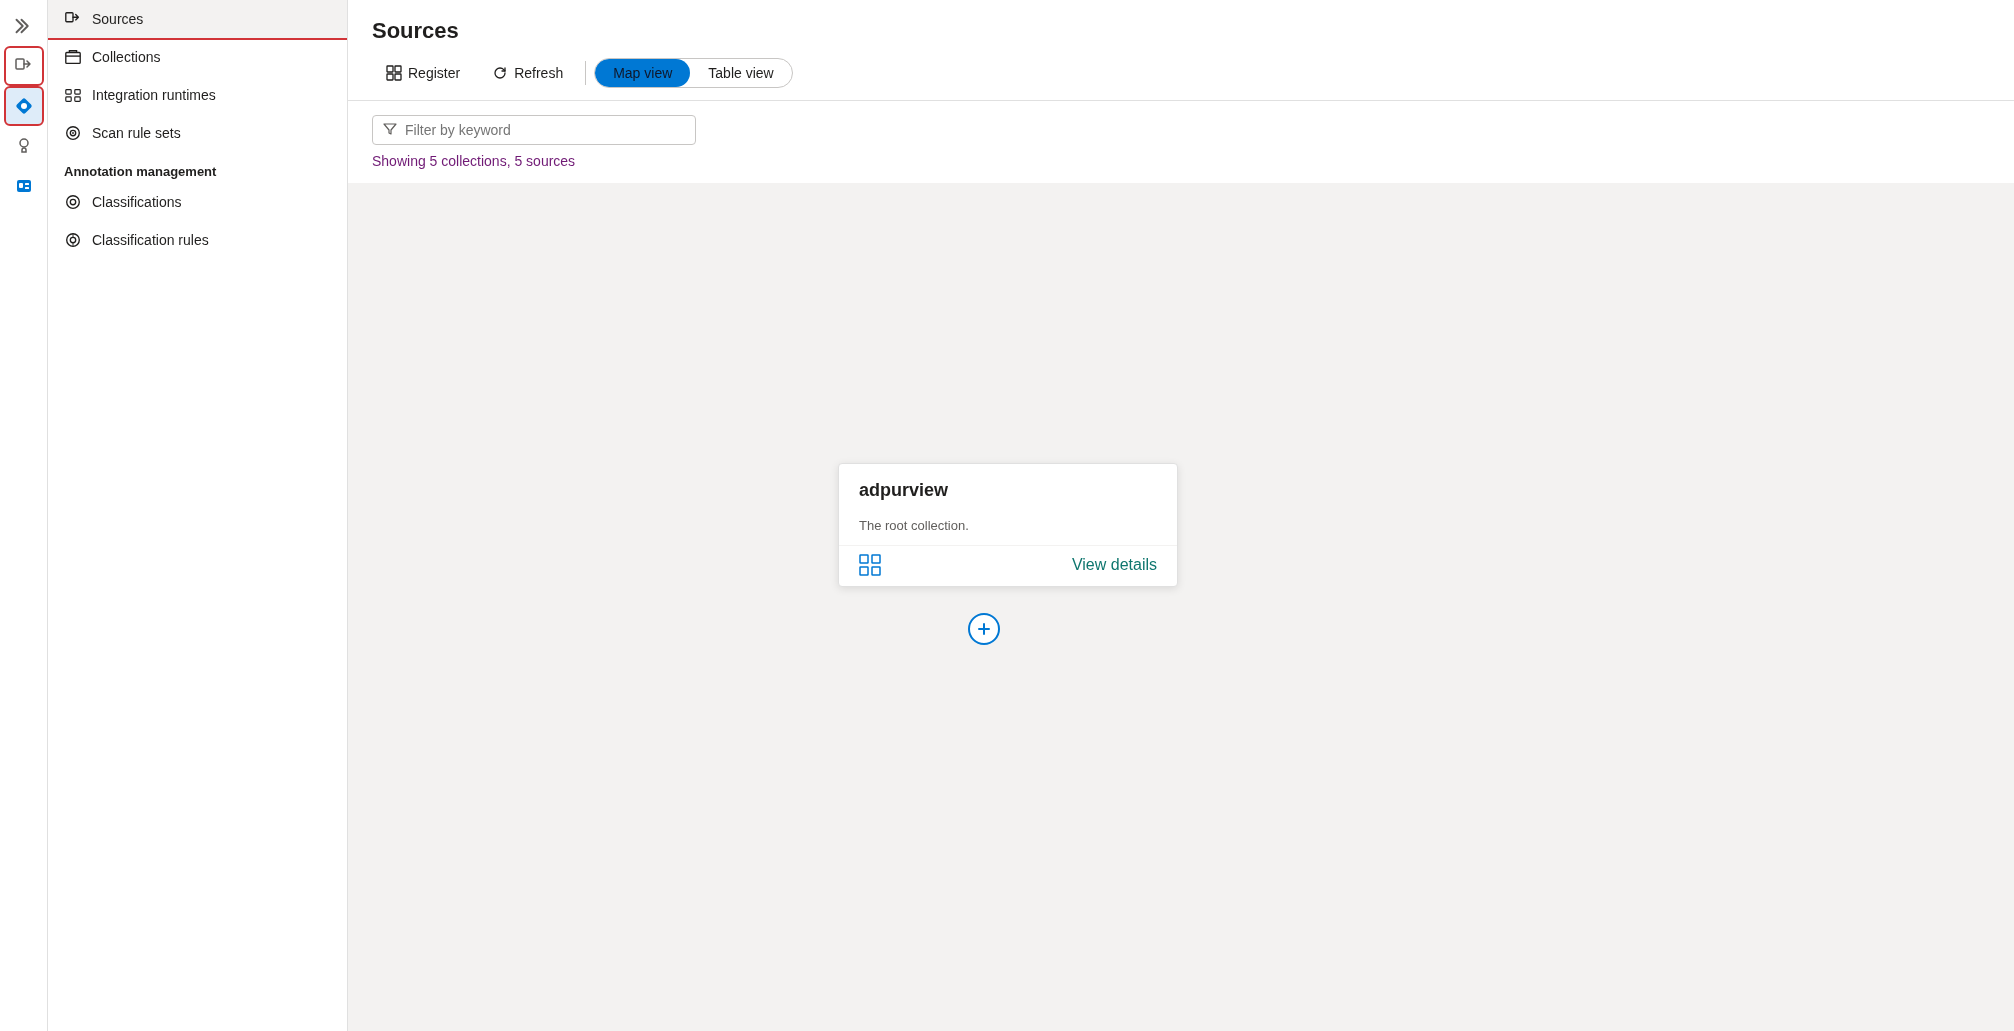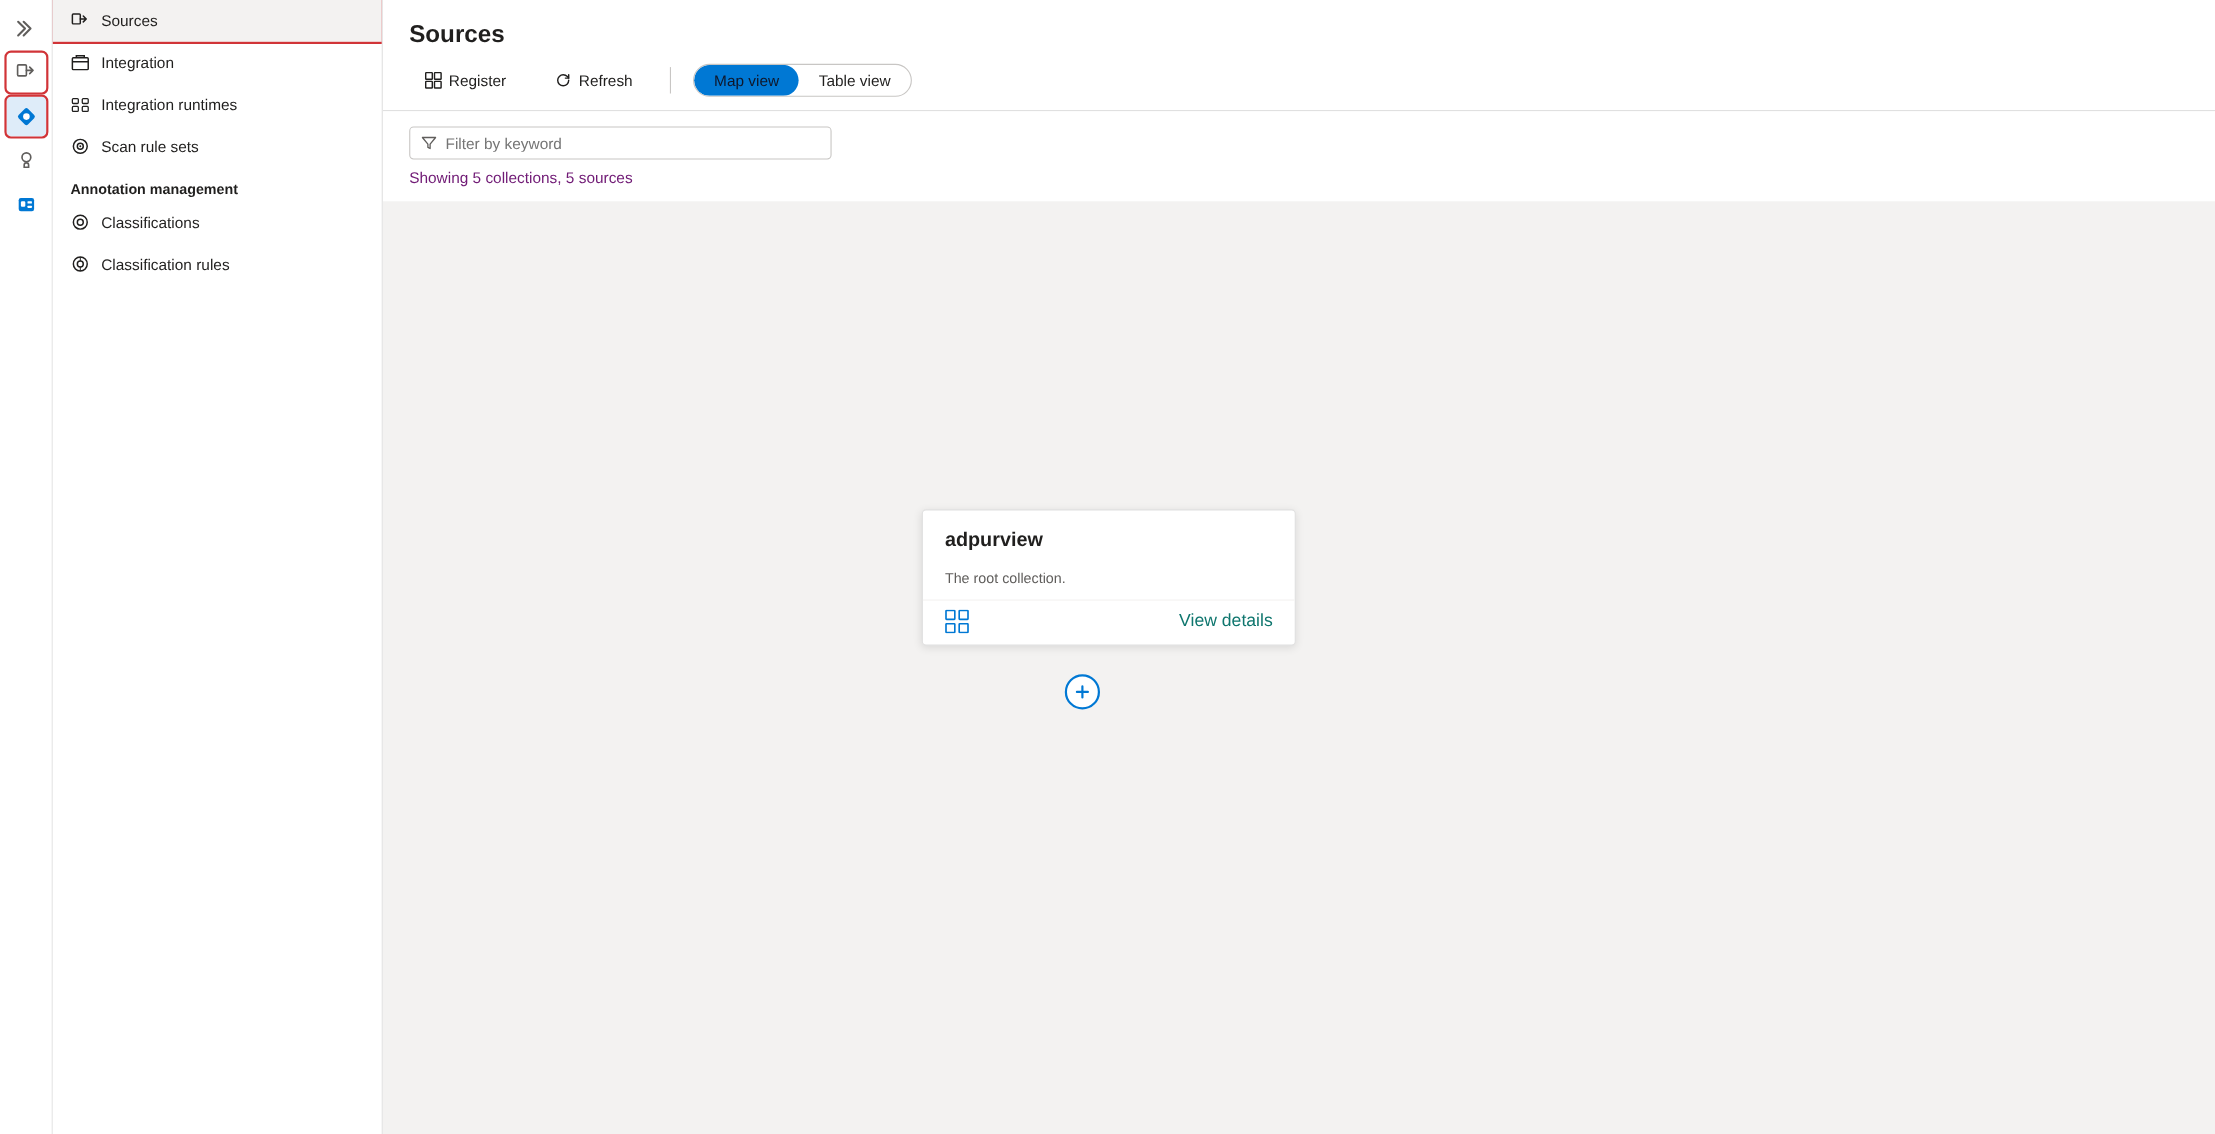--- a/index.html
+++ b/index.html
@@ -88,21 +88,21 @@
     }
     .main-title {
       font-size: 22px;
       font-weight: 600;
       color: #201f1e;
       margin-bottom: 14px;
     }
     .toolbar {
       display: flex;
       align-items: center;
-      gap: 16px;
+      gap: 4px;
     }
     .toolbar-btn {
       display: flex;
       align-items: center;
       gap: 6px;
       padding: 6px 14px;
       border: none;
       background: transparent;
       cursor: pointer;
       font-size: 14px;
@@ -133,25 +133,24 @@
       background: #0078d4;
       color: #0f172a;
       border-radius: 20px;
     }
 
     .filter-section {
       padding: 14px 24px;
     }
     .filter-input-wrap {
       display: flex;
-      align-items: center;
       border: 1px solid #c8c6c4;
       border-radius: 4px;
       padding: 6px 10px;
-      width: 384px;
+      width: 324px;
       gap: 8px;
       background: #fff;
     }
     .filter-input {
       border: none;
       outline: none;
       font-size: 14px;
       color: #605e5c;
       flex: 1;
       background: transparent;
@@ -268,21 +267,21 @@
     </svg>
     <span>Sources</span>
   </div>
 
   <div class="sidebar-item">
     <svg class="sidebar-icon" viewBox="0 0 20 20" fill="none" xmlns="http://www.w3.org/2000/svg">
       <rect x="2" y="5" width="16" height="12" rx="1" stroke="#201f1e" stroke-width="1.5"></rect>
       <path d="M2 9h16" stroke="#201f1e" stroke-width="1.5"></path>
       <path d="M6 5V3h8v2" stroke="#201f1e" stroke-width="1.5"></path>
     </svg>
-    <span>Integration</span>
+    <span>Collections</span>
   </div>
 
 
   <div class="sidebar-item">
     <svg class="sidebar-icon" viewBox="0 0 20 20" fill="none" xmlns="http://www.w3.org/2000/svg">
       <rect x="2" y="4" width="6" height="5" rx="1" stroke="#201f1e" stroke-width="1.3"></rect>
       <rect x="12" y="4" width="6" height="5" rx="1" stroke="#201f1e" stroke-width="1.3"></rect>
       <rect x="2" y="12" width="6" height="5" rx="1" stroke="#201f1e" stroke-width="1.3"></rect>
       <rect x="12" y="12" width="6" height="5" rx="1" stroke="#201f1e" stroke-width="1.3"></rect>
     </svg>

